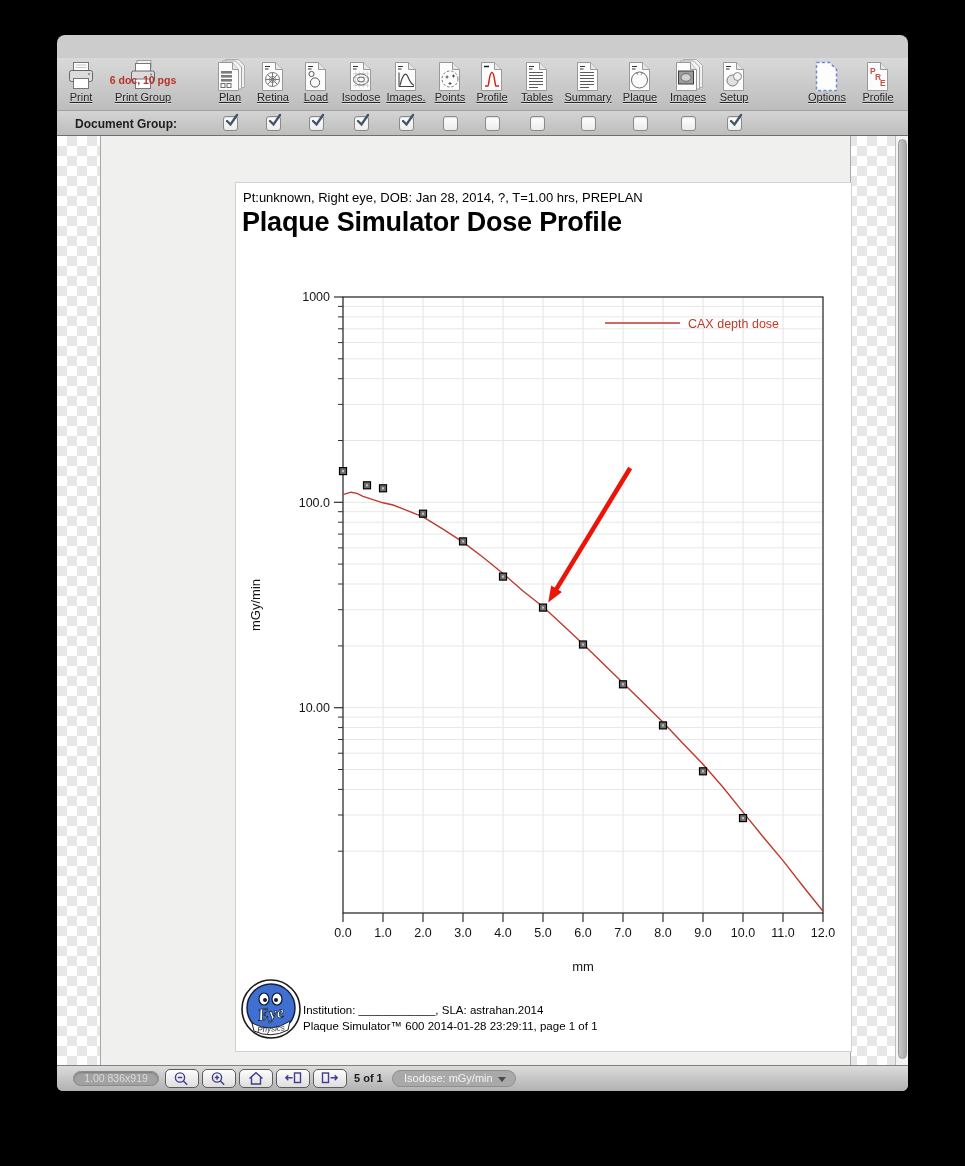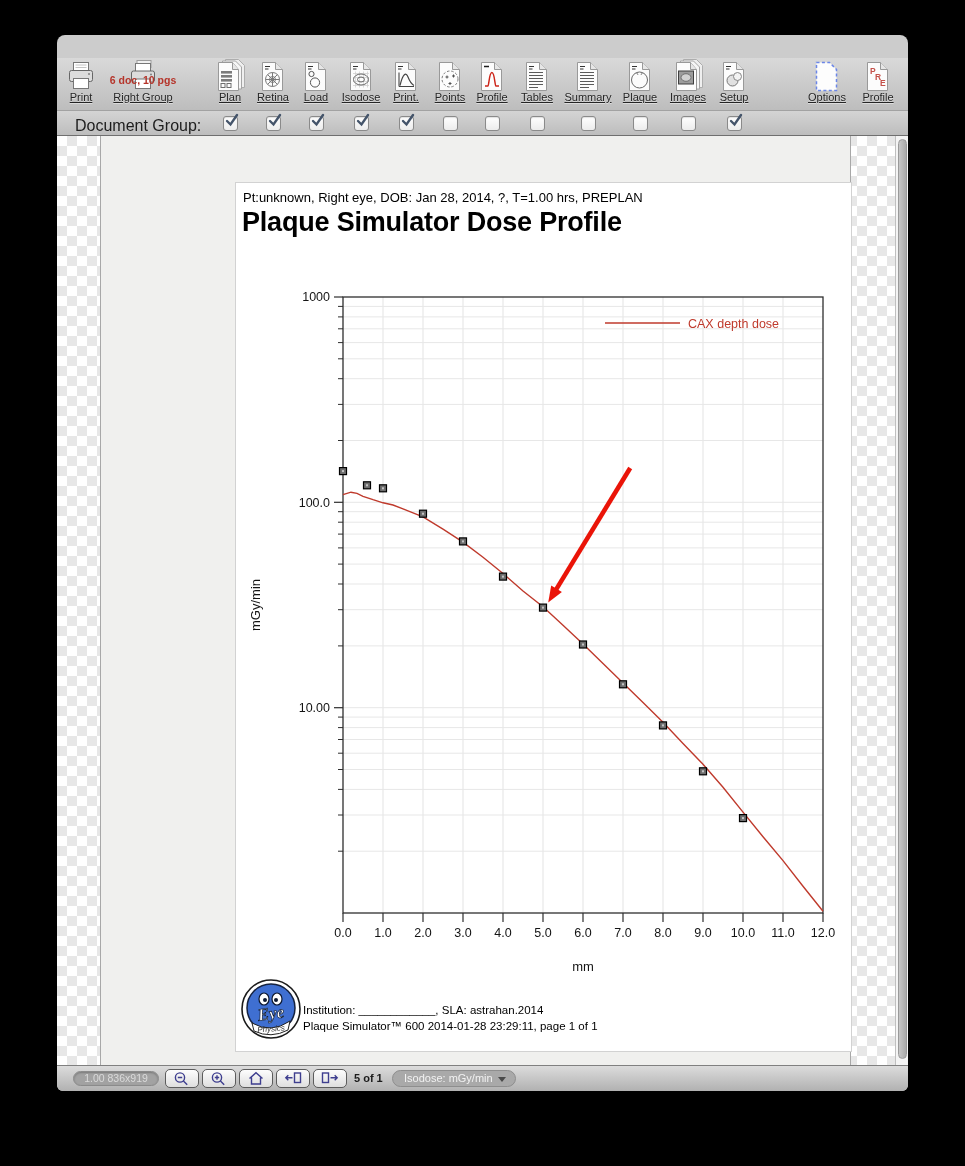--- a/index.html
+++ b/index.html
@@ -36,21 +36,21 @@
   .tb-label{display:block;font-size:11px;color:#252525;margin-top:-2px;white-space:nowrap;
     text-shadow:0 1px 0 rgba(255,255,255,.45);text-decoration:underline;}
   .tb-badge{position:absolute;left:50%;transform:translateX(-50%);top:15px;
     font-size:10.5px;color:#b5342a;white-space:nowrap;font-weight:bold;}
   
   .docbar{
     position:absolute;left:0;top:75px;width:100%;height:26px;
     background:linear-gradient(#d4d4d4,#bdbdbd);
     border-top:1px solid #a2a2a2;border-bottom:1px solid #6f6f6f;box-sizing:border-box;
   }
-  .docbar-label{position:absolute;left:18px;top:6px;font-size:16px;font-weight:normal;color:#1d1d1d;}
+  .docbar-label{position:absolute;left:18px;top:6px;font-size:12px;font-weight:bold;color:#1d1d1d;}
   .cb{position:absolute;top:5px;width:15px;height:15px;background:linear-gradient(#fff,#ececec);
     border:1px solid #8a8a8a;border-radius:3px;box-sizing:border-box;box-shadow:inset 0 1px 1px rgba(0,0,0,.12);}
   .cb svg{position:absolute;left:-1px;top:-5px;overflow:visible;}
   
   .viewport{
     position:absolute;left:0;top:101px;width:100%;height:929px;background-color:#fff;
     background-image:
       linear-gradient(45deg,#e7e7e7 25%,transparent 25%,transparent 75%,#e7e7e7 75%),
       linear-gradient(45deg,#e7e7e7 25%,transparent 25%,transparent 75%,#e7e7e7 75%);
     background-position:0 0,10px 10px;background-size:20px 20px;
@@ -110,21 +110,21 @@
         <span class="tb-label">Print</span>
       </div>
       <div class="tb-item" style="left: 43px; width: 86px;">
         <span class="tb-icon"><svg width="34" height="34" viewBox="0 0 34 34">
             <rect x="11" y="1.5" width="14" height="7" fill="#f1f1f1" stroke="#9d9d9d"></rect>
             <rect x="9.5" y="4.5" width="15" height="8" fill="#fff" stroke="#777"></rect>
             <rect x="5.5" y="12" width="23" height="11" rx="2" fill="#dcdcdc" stroke="#666"></rect>
             <circle cx="25" cy="15.5" r="1.1" fill="#888"></circle>
             <rect x="9.5" y="20" width="15" height="9.5" fill="#fff" stroke="#777"></rect>
           </svg></span>
-        <span class="tb-label">Right Group</span>
+        <span class="tb-label">Print Group</span>
         <span class="tb-badge">6 doc, 10 pgs</span>
       </div>
       <div class="tb-item" style="left: 149px; width: 48px;">
         <span class="tb-icon"><svg width="34" height="34" viewBox="0 0 34 34">
             <path d="M12.5 0.5 H25.5 L31.5 6.5 V28.5 H12.5 Z" fill="#efefef" stroke="#adadad"></path>
             <path d="M9.5 2 H22.5 L28.5 8 V30 H9.5 Z" fill="#f6f6f6" stroke="#a5a5a5"></path>
             <path d="M5.5 3.5 H19.5 L25.5 10.5 V31.5 H5.5 Z" fill="#fcfcfc" stroke="#999"></path>
             <path d="M19.5 3.5 V10.5 H25.5" fill="#e6e6e6" stroke="#999"></path>
             <rect x="8" y="12" width="11" height="2.6" fill="#7c7c7c"></rect>
             <rect x="8" y="16" width="11" height="2.6" fill="#7c7c7c"></rect>
@@ -177,21 +177,21 @@
       <div class="tb-item" style="left: 325px; width: 48px;">
         <span class="tb-icon"><svg width="34" height="34" viewBox="0 0 34 34">
             <path d="M6.5 3.5 H19.5 L26.5 10.5 V31.5 H6.5 Z" fill="#fcfcfc" stroke="#999"></path>
             <path d="M19.5 3.5 V10.5 H26.5" fill="#e6e6e6" stroke="#999"></path>
             <path d="M9 7.5 h5 M9 10 h3.5" stroke="#333" stroke-width="1.2" fill="none"></path>
             <g stroke="#444" fill="none">
               <path d="M10 27.5 V13.5 M10 27.5 H25" stroke-width="1.1"></path>
               <path d="M11 26.5 C14 14 17 13 19 18 C21 23 23 25.5 25 26.5" stroke-width="1.2"></path>
             </g>
           </svg></span>
-        <span class="tb-label">Print.</span>
+        <span class="tb-label">Images.</span>
       </div>
       <div class="tb-item" style="left: 369px; width: 48px;">
         <span class="tb-icon"><svg width="34" height="34" viewBox="0 0 34 34">
             <path d="M6.5 3.5 H19.5 L26.5 10.5 V31.5 H6.5 Z" fill="#fcfcfc" stroke="#999"></path>
             <path d="M19.5 3.5 V10.5 H26.5" fill="#e6e6e6" stroke="#999"></path>
             <g stroke="#7a7a7a" fill="none">
               <circle cx="17" cy="20" r="8" stroke-dasharray="2.5 1.8"></circle>
             </g>
             <g stroke="#4f4f4f" stroke-width="1" fill="none">
               <path d="M14 16.5 v3 M12.5 18 h3 M20.5 15.5 v3 M19 17 h3 M17 23 v3 M15.5 24.5 h3"></path>

